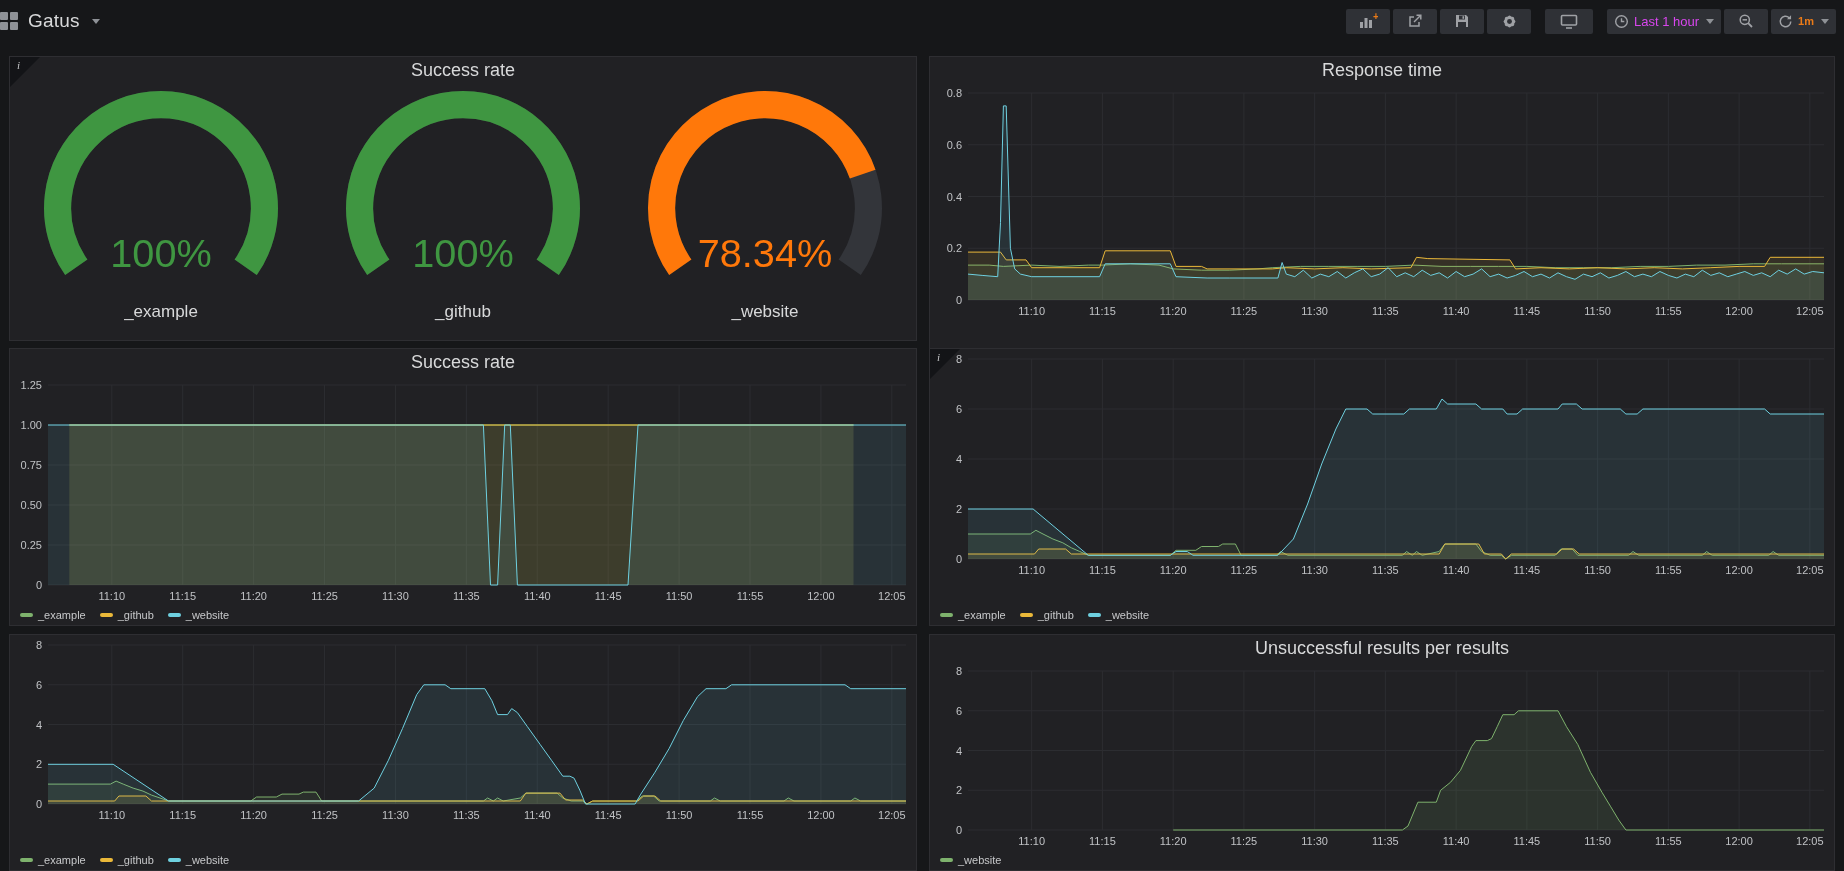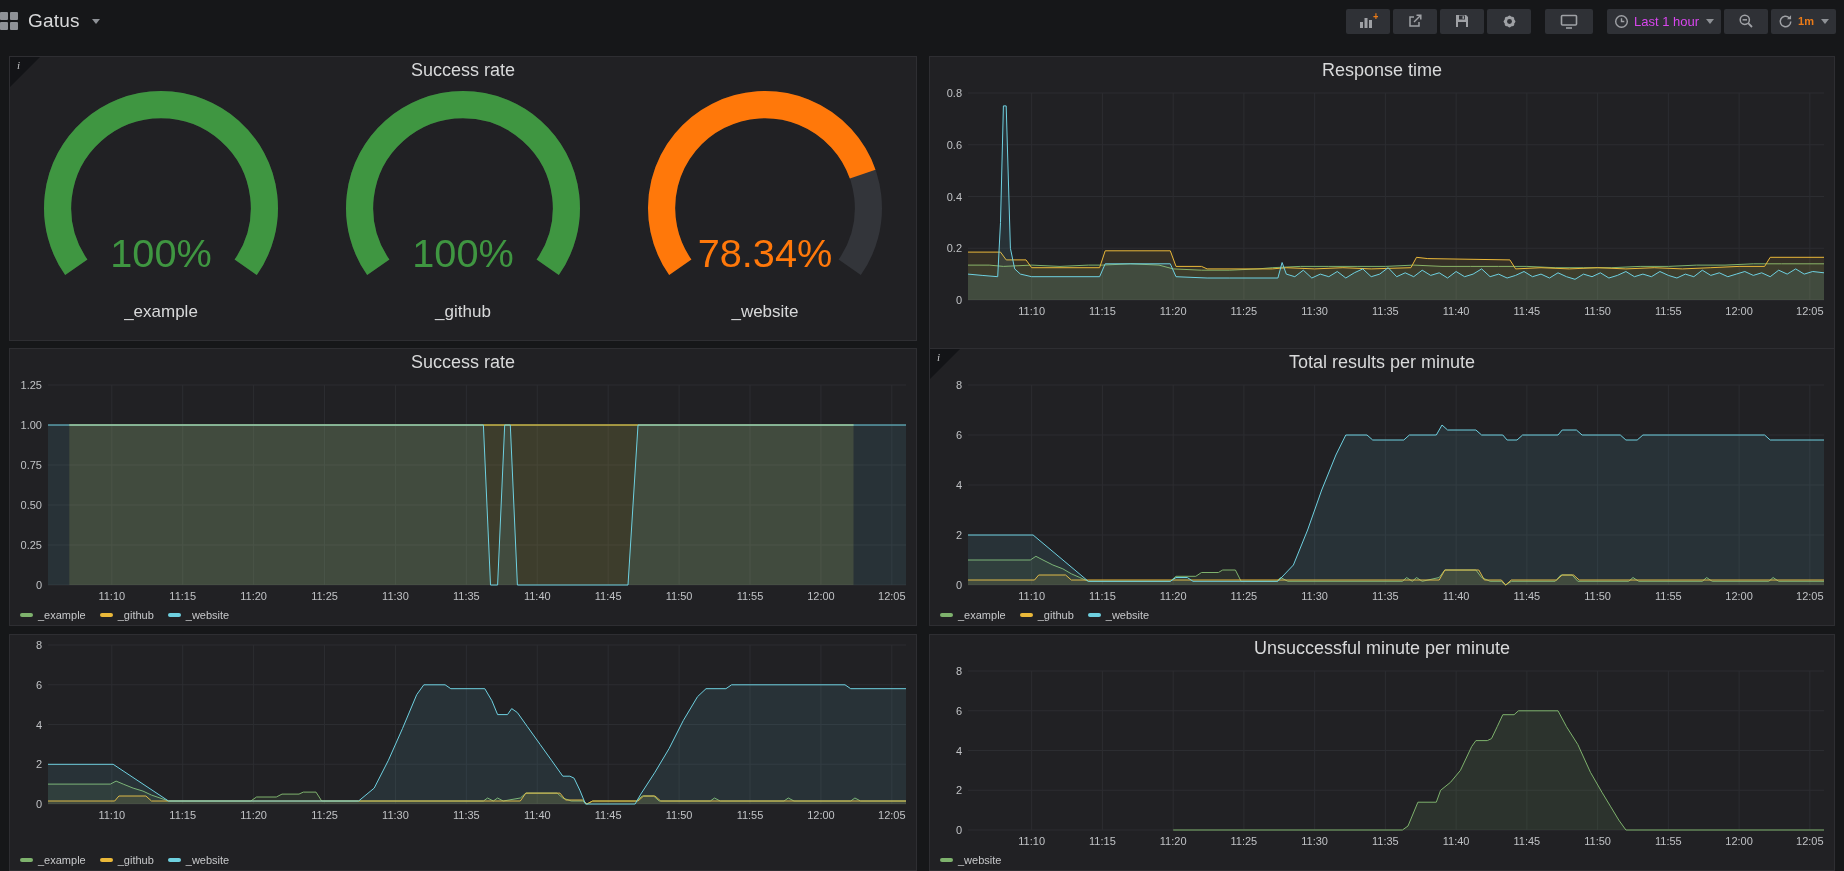--- a/index.html
+++ b/index.html
@@ -289,21 +289,20 @@
         <span class="legend-chip" style="background: rgb(234, 184, 57);"></span>
         <span class="legend-label">_github</span>
       </span>
       <span class="legend-item">
         <span class="legend-chip" style="background: rgb(110, 208, 224);"></span>
         <span class="legend-label">_website</span>
       </span>
     </div>
 </div>
 <div class="panel p3">
-  <div class="panel-title">Total results per minute</div>
   <div class="panel-body"><svg width="904" height="230">
         <g>
           <line x1="38" x2="894" y1="210" y2="210" stroke="#2c2d31" stroke-width="1"></line>
           <line x1="38" x2="894" y1="160" y2="160" stroke="#2c2d31" stroke-width="1"></line>
           <line x1="38" x2="894" y1="110" y2="110" stroke="#2c2d31" stroke-width="1"></line>
           <line x1="38" x2="894" y1="60" y2="60" stroke="#2c2d31" stroke-width="1"></line>
           <line x1="38" x2="894" y1="10" y2="10" stroke="#2c2d31" stroke-width="1"></line>
           <line x1="101.6694214876033" x2="101.6694214876033" y1="10" y2="210" stroke="#2c2d31" stroke-width="1"></line>
           <line x1="172.41322314049586" x2="172.41322314049586" y1="10" y2="210" stroke="#2c2d31" stroke-width="1"></line>
           <line x1="243.15702479338844" x2="243.15702479338844" y1="10" y2="210" stroke="#2c2d31" stroke-width="1"></line>
@@ -428,21 +427,21 @@
         <span class="legend-chip" style="background: rgb(234, 184, 57);"></span>
         <span class="legend-label">_github</span>
       </span>
       <span class="legend-item">
         <span class="legend-chip" style="background: rgb(110, 208, 224);"></span>
         <span class="legend-label">_website</span>
       </span>
     </div>
 </div>
 <div class="panel p5">
-  <div class="panel-title">Unsuccessful minute per minute</div>
+  <div class="panel-title">Unsuccessful results per results</div>
   <div class="panel-body"><svg width="904" height="189">
         <g>
           <line x1="38" x2="894" y1="169" y2="169" stroke="#2c2d31" stroke-width="1"></line>
           <line x1="38" x2="894" y1="129.25" y2="129.25" stroke="#2c2d31" stroke-width="1"></line>
           <line x1="38" x2="894" y1="89.5" y2="89.5" stroke="#2c2d31" stroke-width="1"></line>
           <line x1="38" x2="894" y1="49.75" y2="49.75" stroke="#2c2d31" stroke-width="1"></line>
           <line x1="38" x2="894" y1="10" y2="10" stroke="#2c2d31" stroke-width="1"></line>
           <line x1="101.6694214876033" x2="101.6694214876033" y1="10" y2="169" stroke="#2c2d31" stroke-width="1"></line>
           <line x1="172.41322314049586" x2="172.41322314049586" y1="10" y2="169" stroke="#2c2d31" stroke-width="1"></line>
           <line x1="243.15702479338844" x2="243.15702479338844" y1="10" y2="169" stroke="#2c2d31" stroke-width="1"></line>

